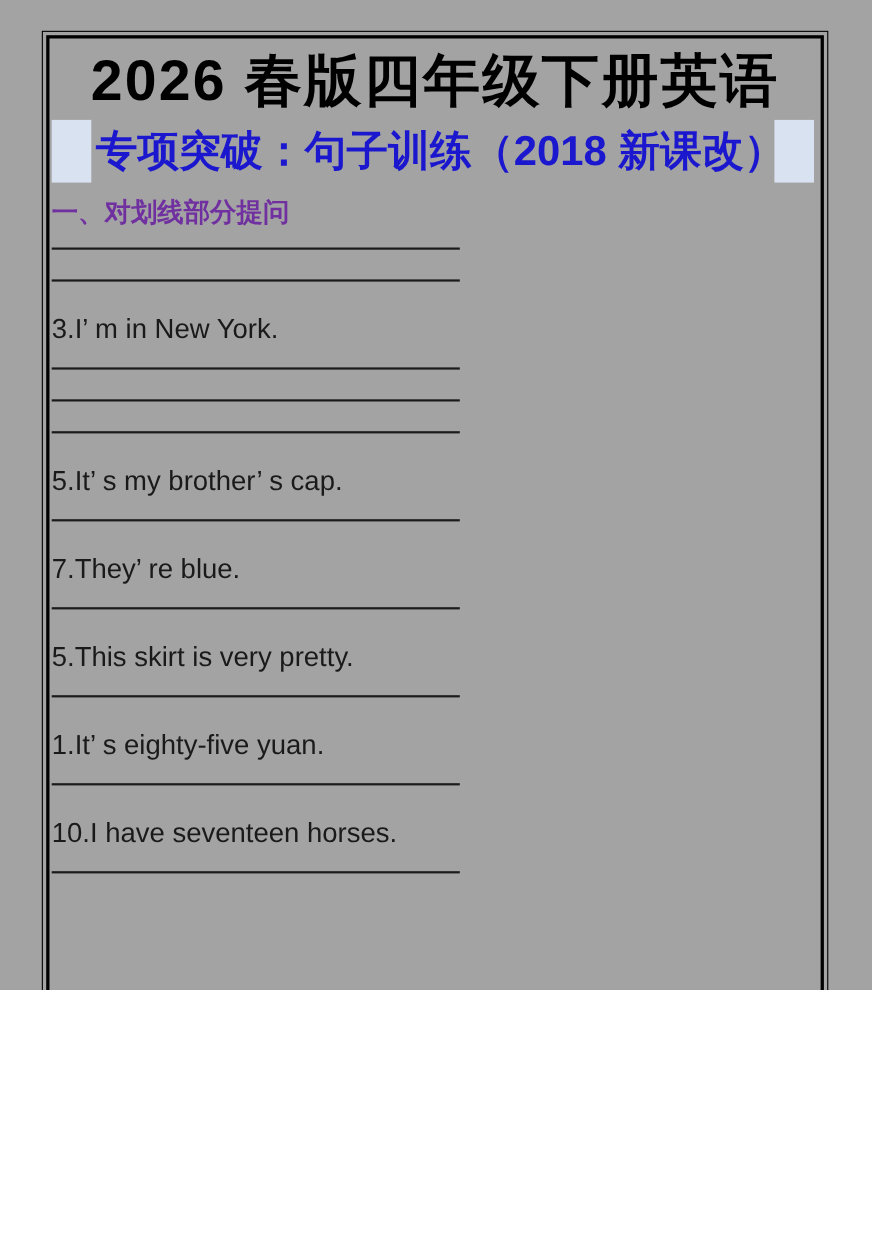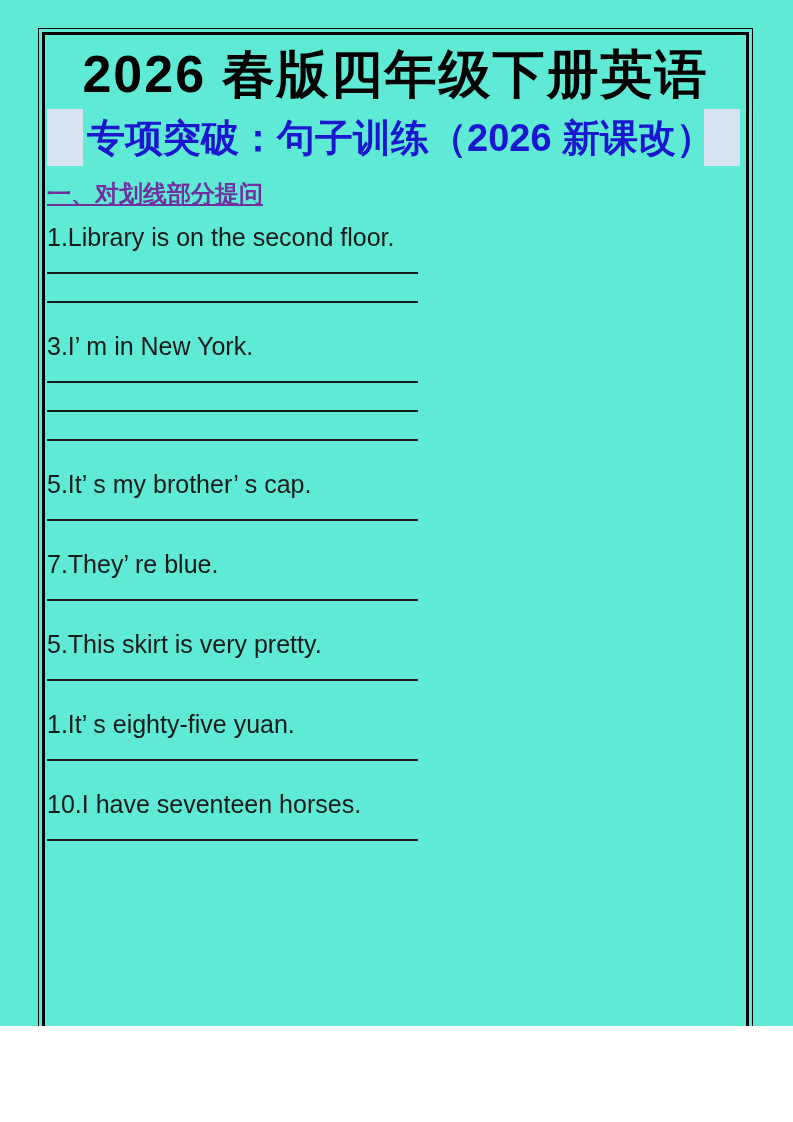--- a/index.html
+++ b/index.html
@@ -4,22 +4,22 @@
 <style>
   html, body {
     margin: 0;
     padding: 0;
     background: #ffffff;
     font-family: "Liberation Sans", "DejaVu Sans", sans-serif;
   }
   .page {
     position: relative;
     width: 793px;
-    height: 1026px;
-    background: #5eead4;
+    height: 900px;
+    background: #a3a3a3;
     overflow: hidden;
   }
   
   .border-outer {
     position: absolute;
     left: 38px;
     top: 28px;
     width: 715px;
     height: 1062px;
     border: 1px solid #000000;
@@ -67,21 +67,20 @@
     font-size: 38px;
     font-weight: bold;
     line-height: 54px;
     white-space: nowrap;
   }
   .section-heading {
     margin-top: 13px;
     font-size: 24px;
     font-weight: bold;
     line-height: 27px;
-    text-decoration: underline;
   }
   .exercise-list {
     margin-top: 14px;
   }
   .exercise {
     margin-bottom: 27px;
   }
   .sentence {
     font-size: 25px;
     color: #1a1a1a;
@@ -109,30 +108,29 @@
 <body>
 
 <div class="page">
   <div class="border-outer">
     <div class="border-inner">
 
       <div class="doc-title">2026 春版四年级下册英语</div>
 
       <div class="subtitle-row">
         <div class="accent-rect left" style="background: rgb(217, 226, 240);"></div>
-        <div class="doc-subtitle" style="color: rgb(26, 23, 206);">专项突破：句子训练（2026 新课改）</div>
+        <div class="doc-subtitle" style="color: rgb(26, 23, 206);">专项突破：句子训练（2018 新课改）</div>
         <div class="accent-rect right" style="background: rgb(217, 226, 240);"></div>
       </div>
 
       <div class="section-heading" style="color: rgb(112, 48, 160);">一、对划线部分提问</div>
 
       <div class="exercise-list">
 
         <div class="exercise">
-          <div class="sentence">1.Library is on the second floor.</div>
           <div class="answer-line"></div>
         </div>
 
         <div class="exercise">
           <div class="answer-line"></div>
         </div>
 
         <div class="exercise">
           <div class="sentence">3.I’ m in New York.</div>
           <div class="answer-line"></div>

